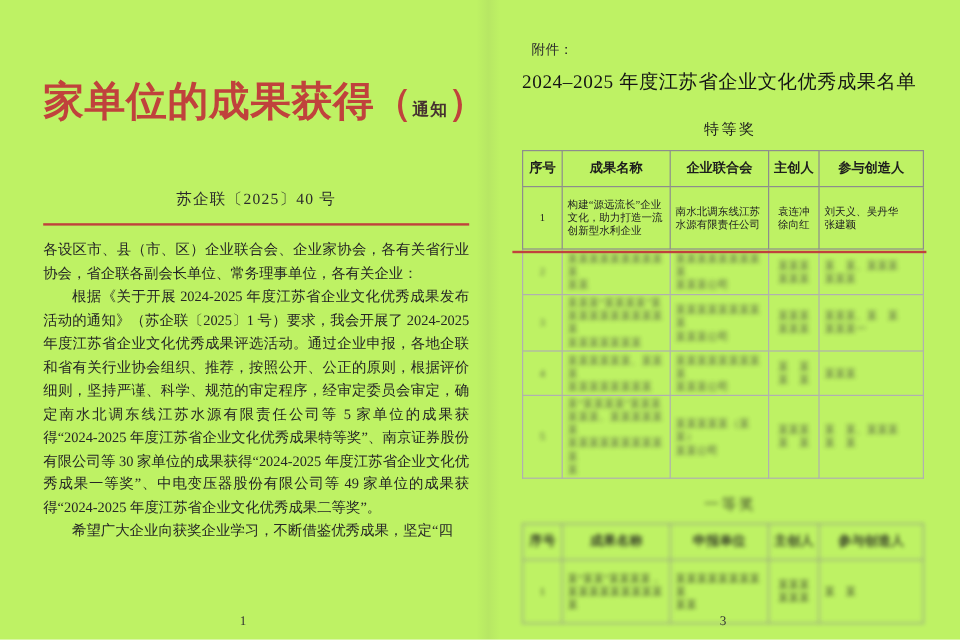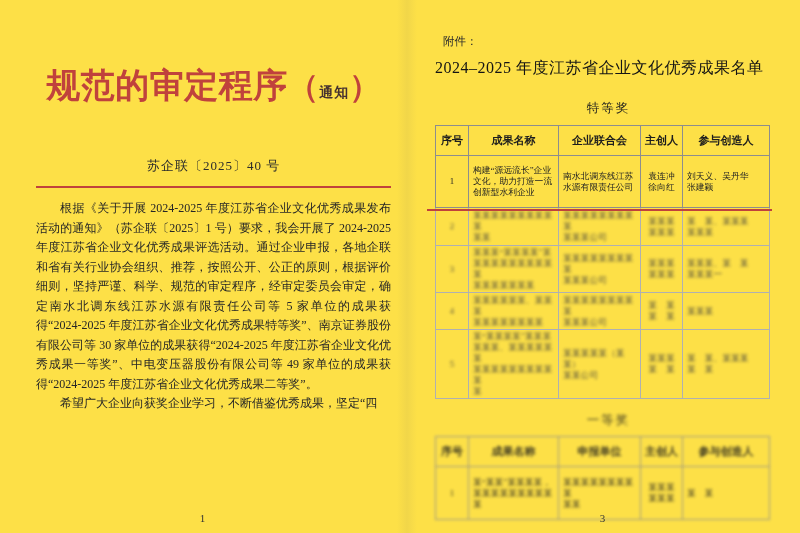--- a/index.html
+++ b/index.html
@@ -1,21 +1,21 @@
 <!DOCTYPE html>
 <html><head>
 <meta charset="utf-8">
 <style>
   html, body { margin:0; padding:0; }
   body {
     width:800px; height:533px; background:#ffffff; position:relative; overflow:hidden;
     font-family:"Liberation Serif","DejaVu Serif",serif; color:#222;
   }
   .spread { display:flex; width:800px; height:533px; }
-  .page { position:relative; box-sizing:border-box; background:#fde047; height:533px; }
+  .page { position:relative; box-sizing:border-box; background:#bef264; height:533px; }
   .page-left  { width:405px; padding:0 14px 0 36px; }
   .page-right { width:395px; padding:0 18px 0 30px; }
   .seam {
     position:absolute; left:397px; top:0; width:20px; height:533px; pointer-events:none;
     background:linear-gradient(90deg, rgba(0,0,0,0) 0%, rgba(100,100,100,0.08) 50%, rgba(0,0,0,0) 100%);
   }
 
   
   .masthead {
     margin-top:64px; text-align:center; color:#c0423c; font-weight:bold;
@@ -54,27 +54,28 @@
   .smudge { filter:blur(1.8px); opacity:0.85; display:block; }
   .blur-section { filter:blur(1.8px); opacity:0.85; }
   .red-underline { position:absolute; left:-8px; top:84px; width:345px; height:2px; background:#c0423c; }
 </style>
 </head>
 <body>
 
 <div class="spread">
 
   <section class="page page-left">
-    <div class="masthead"><span>规范的审定程序</span><span class="paren">（</span><span class="notice">通知</span><span class="paren">）</span></div>
+    <div class="masthead"><span>家单位的成果获得</span><span class="paren">（</span><span class="notice">通知</span><span class="paren">）</span></div>
 
     <div class="doc-number">苏企联〔2025〕40 号</div>
     <div class="red-rule"></div>
 
 
     <div class="body-text">
+      <p>各设区市、县（市、区）企业联合会、企业家协会，各有关省行业协会，省企联各副会长单位、常务理事单位，各有关企业：</p>
       <p class="indent">根据《关于开展 2024-2025 年度江苏省企业文化优秀成果发布活动的通知》（苏企联〔2025〕1 号）要求，我会开展了 2024-2025 年度江苏省企业文化优秀成果评选活动。通过企业申报，各地企联和省有关行业协会组织、推荐，按照公开、公正的原则，根据评价细则，坚持严谨、科学、规范的审定程序，经审定委员会审定，确定南水北调东线江苏水源有限责任公司等 5 家单位的成果获得“2024-2025 年度江苏省企业文化优秀成果特等奖”、南京证券股份有限公司等 30 家单位的成果获得“2024-2025 年度江苏省企业文化优秀成果一等奖”、中电变压器股份有限公司等 49 家单位的成果获得“2024-2025 年度江苏省企业文化优秀成果二等奖”。</p>
       <p class="indent">希望广大企业向获奖企业学习，不断借鉴优秀成果，坚定“四</p>
     </div>
 
     <div class="pageno">1</div>
   </section>
 
   <section class="page page-right">
     <div class="attachment">附件：</div>
     <h2 class="appendix-title">2024–2025 年度江苏省企业文化优秀成果名单</h2>

